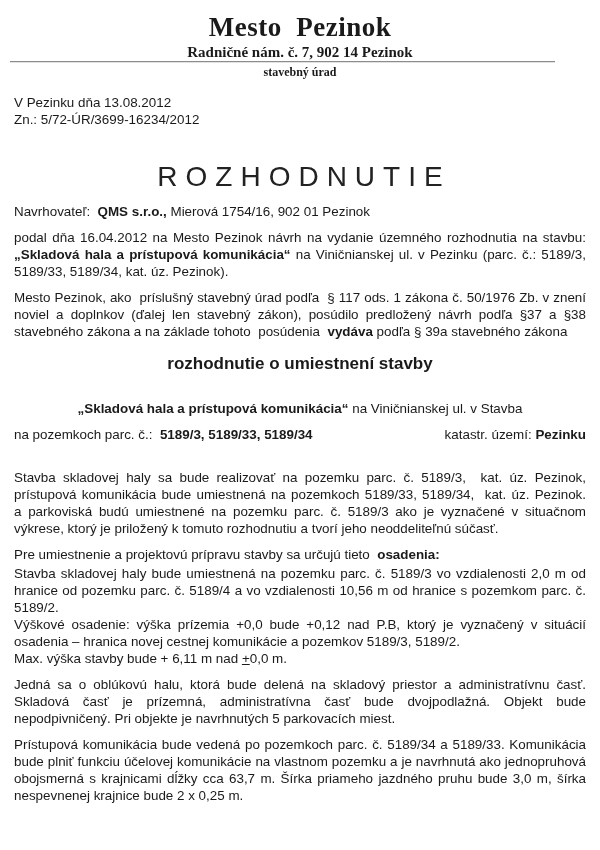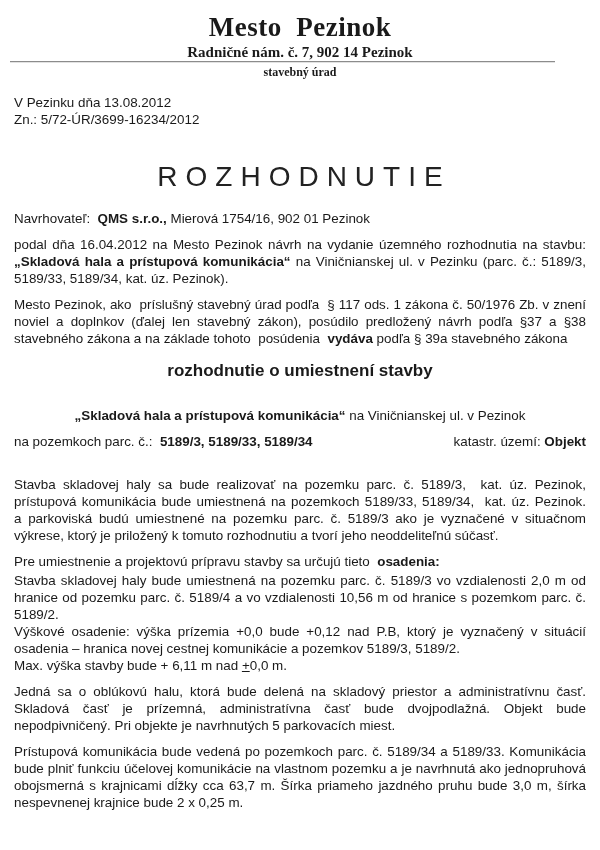--- a/index.html
+++ b/index.html
@@ -25,21 +25,21 @@
   .decision-title {
     margin-top: 37px;
     text-align: center;
     font-size: 28px;
     line-height: 24px;
     font-weight: 400;
     letter-spacing: 8px;
     text-indent: 8px;
     color: #222;
   }
-  .applicant { margin-top: 21px; }
+  .applicant { margin-top: 14px; }
   .para   { margin-top: 9px; text-align: justify; }
   .h2 {
     margin-top: 14px;
     text-align: center;
     font-size: 17px;
     line-height: 20px;
     font-weight: 700;
   }
   .subject { margin-top: 26px; text-align: center; }
   .parcels { margin-top: 9px; display: flex; justify-content: space-between; }
@@ -71,25 +71,25 @@
     <div class="decision-title">ROZHODNUTIE</div>
 
     <p class="applicant"><span>Navrhovateľ:&nbsp;</span><span class="b"> QMS s.r.o.,</span><span> Mierová 1754/16, 902 01 Pezinok</span></p>
 
     <p class="para"><span>podal dňa 16.04.2012 na Mesto Pezinok návrh na vydanie územného rozhodnutia na stavbu: </span><span class="b">„Skladová hala a prístupová komunikácia“</span><span> na Viničnianskej ul. v Pezinku (parc. č.: 5189/3, 5189/33, 5189/34, kat. úz. Pezinok).</span></p>
 
     <p class="para"><span>Mesto Pezinok, ako&nbsp; príslušný stavebný úrad podľa&nbsp; § 117 ods. 1 zákona č. 50/1976 Zb. v znení noviel a doplnkov (ďalej len stavebný zákon), posúdilo predložený návrh podľa §37 a §38 stavebného zákona a na základe tohoto&nbsp; posúdenia&nbsp; </span><span class="b">vydáva</span><span> podľa § 39a stavebného zákona</span></p>
 
     <div class="h2">rozhodnutie o umiestnení stavby</div>
 
-    <div class="subject"><span class="b">„Skladová hala a prístupová komunikácia“</span><span> na Viničnianskej ul. v Pezinok</span></div>
+    <div class="subject"><span class="b">„Skladová hala a prístupová komunikácia“</span><span> na Viničnianskej ul. v Stavba</span></div>
 
     <div class="parcels">
       <div><span>na pozemkoch parc. č.:&nbsp; </span><span class="b">5189/3, 5189/33, 5189/34</span></div>
-      <div><span>katastr. území: </span><span class="b">Objekt</span></div>
+      <div><span>katastr. území: </span><span class="b">Pezinku</span></div>
     </div>
 
     <p class="para gap-lg">Stavba skladovej haly sa bude realizovať na pozemku parc. č. 5189/3,&nbsp; kat. úz. Pezinok, prístupová komunikácia bude umiestnená na pozemkoch 5189/33, 5189/34,&nbsp; kat. úz. Pezinok. a&nbsp;parkoviská budú umiestnené na pozemku parc. č. 5189/3 ako je vyznačené v situačnom výkrese, ktorý je priložený k tomuto rozhodnutiu a tvorí jeho neoddeliteľnú súčasť.</p>
 
     <p class="para"><span>Pre umiestnenie a projektovú prípravu stavby sa určujú tieto&nbsp; </span><span class="b">osadenia:</span></p>
 
     <div class="placement-block">
       <div class="jline">Stavba skladovej haly bude umiestnená na pozemku parc. č. 5189/3 vo vzdialenosti 2,0 m od hranice od pozemku parc. č. 5189/4 a vo vzdialenosti 10,56 m od hranice s pozemkom parc. č. 5189/2.</div>
       <div class="jline">Výškové osadenie: výška prízemia +0,0 bude +0,12 nad P.B, ktorý je vyznačený v&nbsp;situácií osadenia – hranica novej cestnej komunikácie a pozemkov 5189/3, 5189/2.</div>
       <div><span>Max. výška stavby bude + 6,11 m nad </span><span class="u">+</span><span>0,0 m.</span></div>

